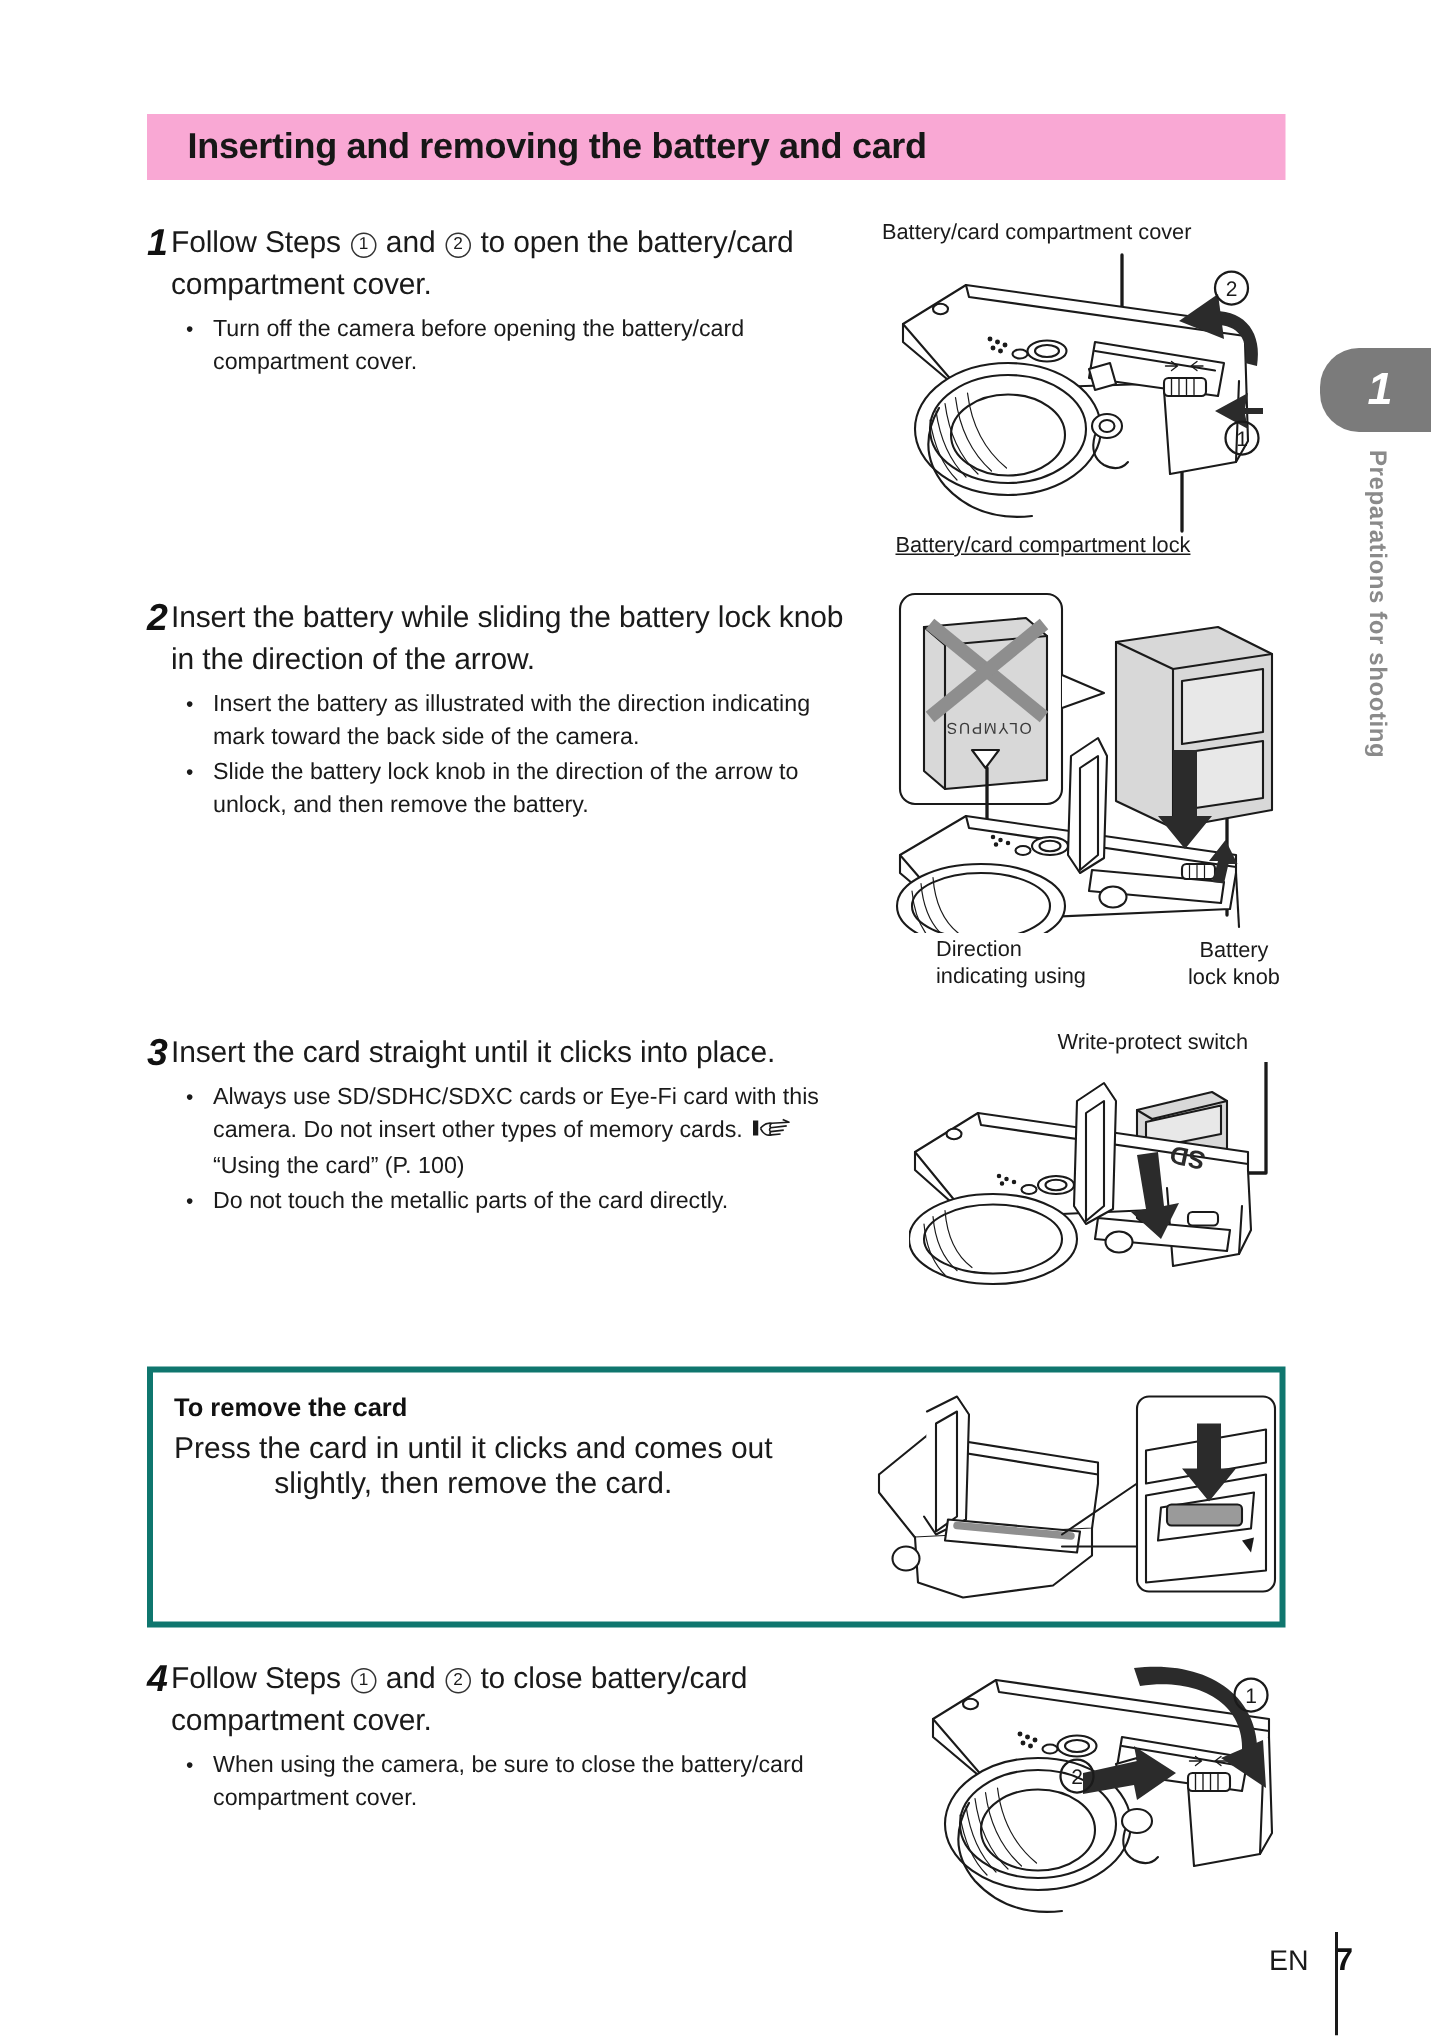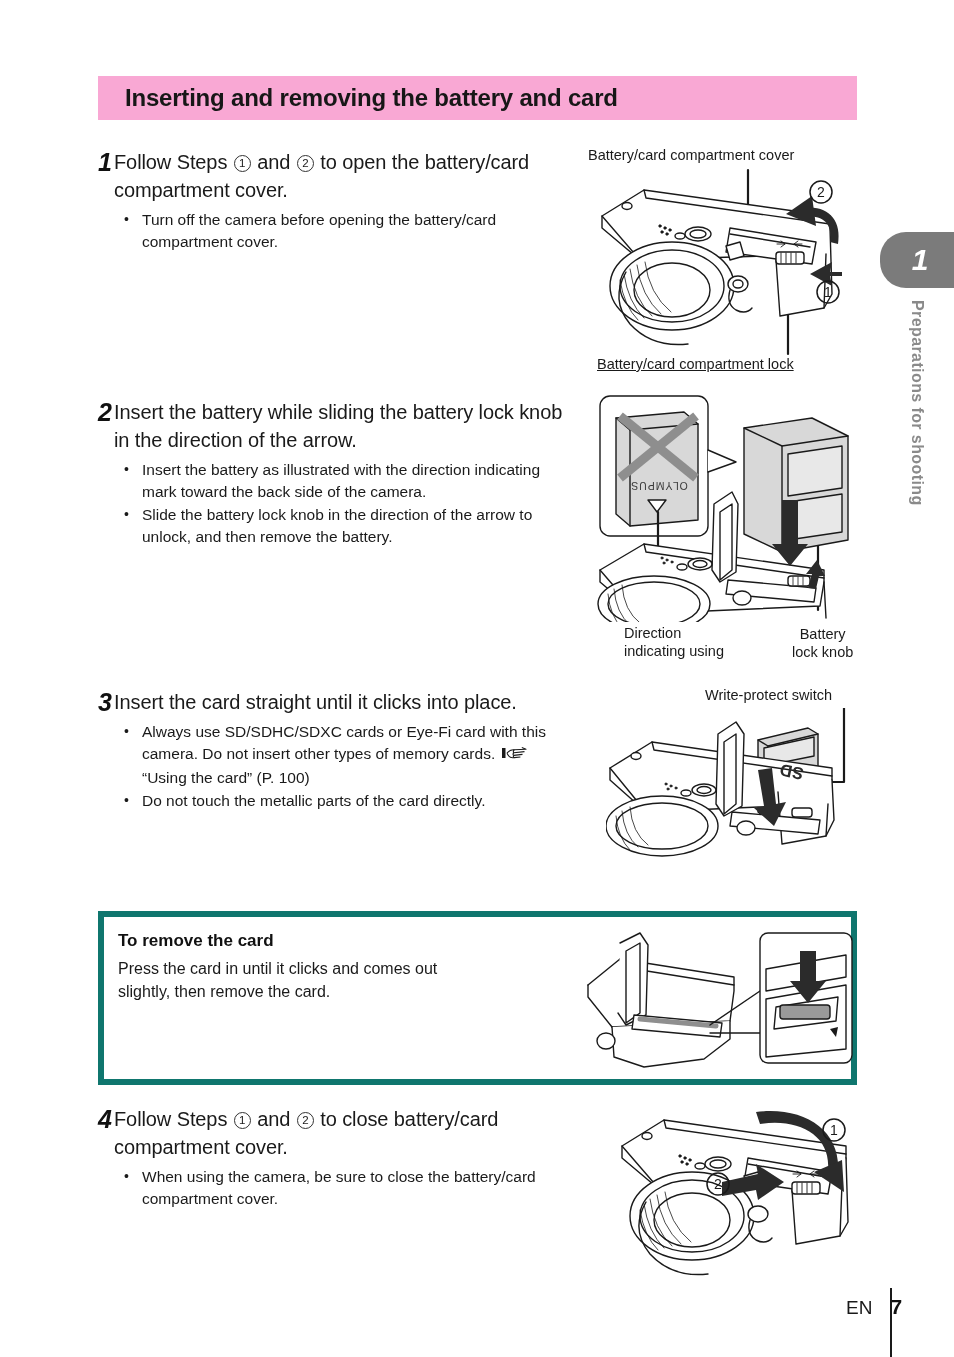--- a/index.html
+++ b/index.html
@@ -89,32 +89,33 @@
   .callout {
     position: absolute;
     font-size: 14.5px; line-height: 18px; color: #1a1a1a;
     white-space: pre-line;
   }
 
   
   .note-box {
     position: absolute; left: 98px; top: 911px;
     width: 759px; height: 174px;
-    border: 6px solid #0f766e;
+    border: 4px solid #0f766e;
     background: #ffffff;
     text-decoration: underline;
   }
   .note-title {
     position: absolute; left: 14px; top: 14px;
     font-size: 17px; font-weight: bold; color: #111;
   }
   .note-text {
     position: absolute; left: 14px; top: 40px;
-    font-size: 16px; line-height: 23px; color: #1a1a1a;
+    font-size: 20px; line-height: 23px; color: #1a1a1a;
     white-space: pre-line;
+    text-align: center;
   }
 
   
   .footer {
     position: absolute; left: 846px; top: 1295px;
     display: flex; align-items: baseline;
   }
   .footer .lang { font-size: 19px; color: #1a1a1a; }
   .footer .pageno {
     font-size: 21px; font-weight: bold; color: #111;

